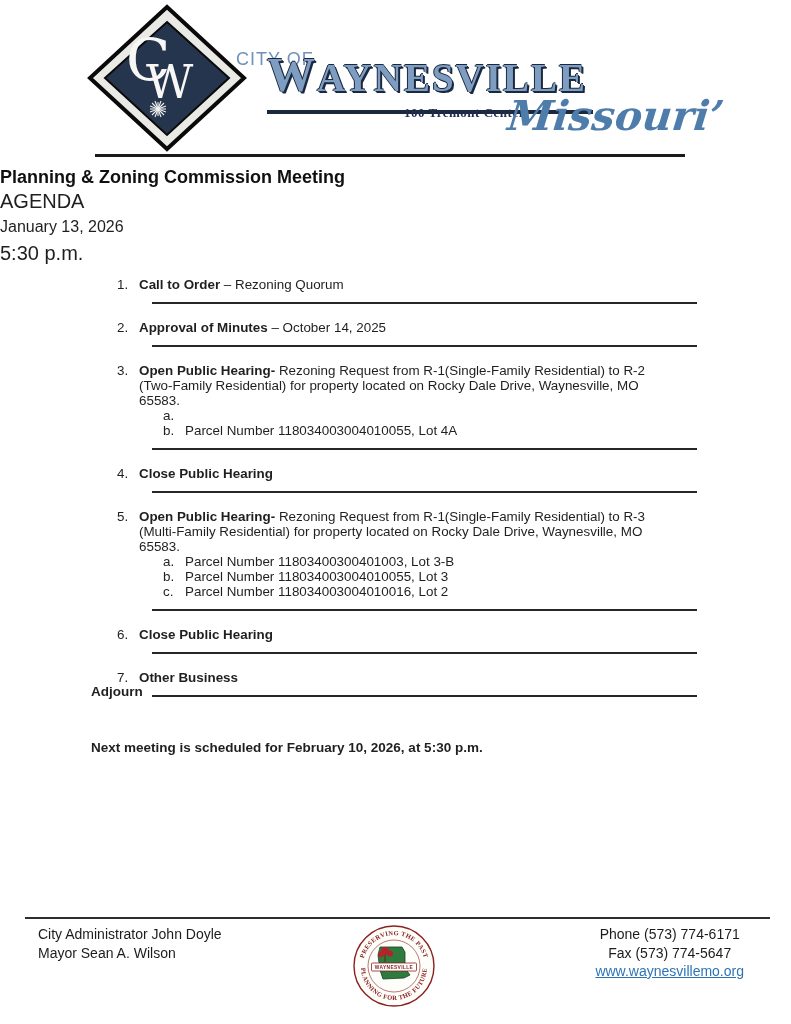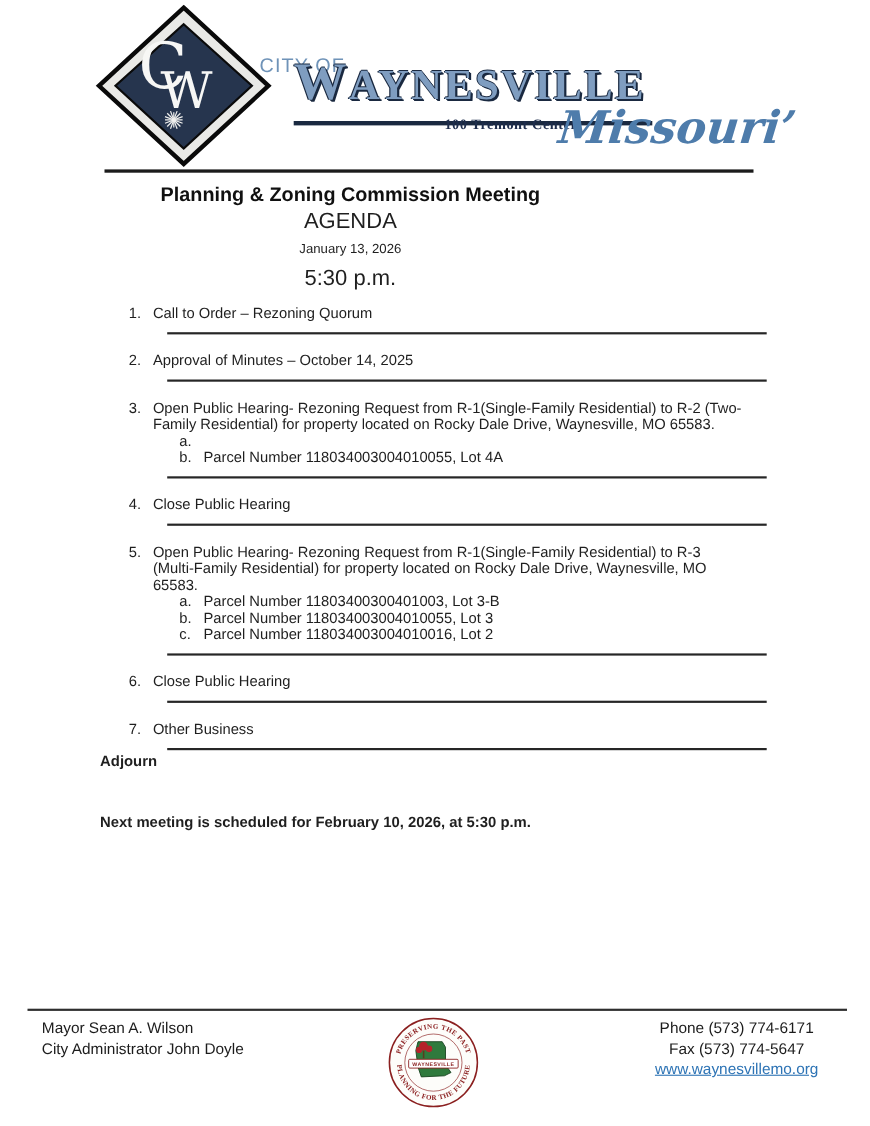--- a/index.html
+++ b/index.html
@@ -42,34 +42,34 @@
     font-family: "DejaVu Serif", serif; font-style: italic; font-weight: bold;
     font-size: 41px; color: #4e7cab; white-space: nowrap;
     transform: skewX(-6deg);
   }
   .header-rule {
     position: absolute; left: 95px; top: 154px;
     width: 590px; height: 3px; background: #1b1b1b;
   }
 
   
-  .title-block { position: absolute; left: 0; top: 165px; width: 637px; text-align: center; }
+  .title-block { position: absolute; left: 0; top: 165px; width: 637px; }
   .doc-title  { font-size: 18px; font-weight: bold; line-height: 24px; color: #101010; }
   .doc-agenda { font-size: 20px; line-height: 25px; }
-  .doc-date   { font-size: 12px; line-height: 25px; }
+  .doc-date   { font-size: 16px; line-height: 25px; }
   .doc-time   { font-size: 20px; line-height: 28px; }
 
   
   .agenda { position: absolute; left: 93px; top: 262px; width: 582px; font-size: 13.4px; }
   .item { padding-left: 24px; margin-top: 16px; }
   .item:first-child { margin-top: 15px; }
   .item-row { display: flex; align-items: flex-start; }
   .num { width: 22px; flex: 0 0 22px; line-height: 15px; }
   .item-text { width: 536px; line-height: 15px; }
-  .b { font-weight: normal; }
+  .b { font-weight: bold; }
   .sub-row { display: flex; margin-left: 46px; }
   .sub-letter { width: 22px; flex: 0 0 22px; line-height: 15px; }
   .sub-text { line-height: 15px; }
   .rule { margin-left: 35px; margin-top: 10px; width: 545px; height: 2px; background: #262626; }
 
   .adjourn {
     position: absolute; left: 91px; top: 684px;
     font-size: 13.5px; font-weight: bold;
   }
   .next-meeting {
@@ -212,22 +212,22 @@
     </div>
 
   </div>
 
   <div class="adjourn">Adjourn</div>
   <div class="next-meeting">Next meeting is scheduled for February 10, 2026, at 5:30 p.m.</div>
 
   <div class="footer-rule"></div>
 
   <div class="footer-left">
+    <div>City Administrator John Doyle</div>
     <div>Mayor Sean A. Wilson</div>
-    <div>City Administrator John Doyle</div>
   </div>
 
   <svg class="seal" width="84" height="84" viewBox="0 0 84 84">
     <defs>
       <path id="sealTop" d="M 11,42 A 31,31 0 0 1 73,42" fill="none"></path>
       <path id="sealBot" d="M 9,43 A 33,33 0 0 0 75,43" fill="none"></path>
     </defs>
     <circle cx="42" cy="42" r="40" fill="#fdfdfa" stroke="#8b2020" stroke-width="1.4"></circle>
     <circle cx="42" cy="42" r="26" fill="none" stroke="#8b2020" stroke-width="0.6"></circle>
     <text font-size="6.4" font-weight="bold" fill="#8b2020" letter-spacing="0.4" font-family="Liberation Serif, serif">

